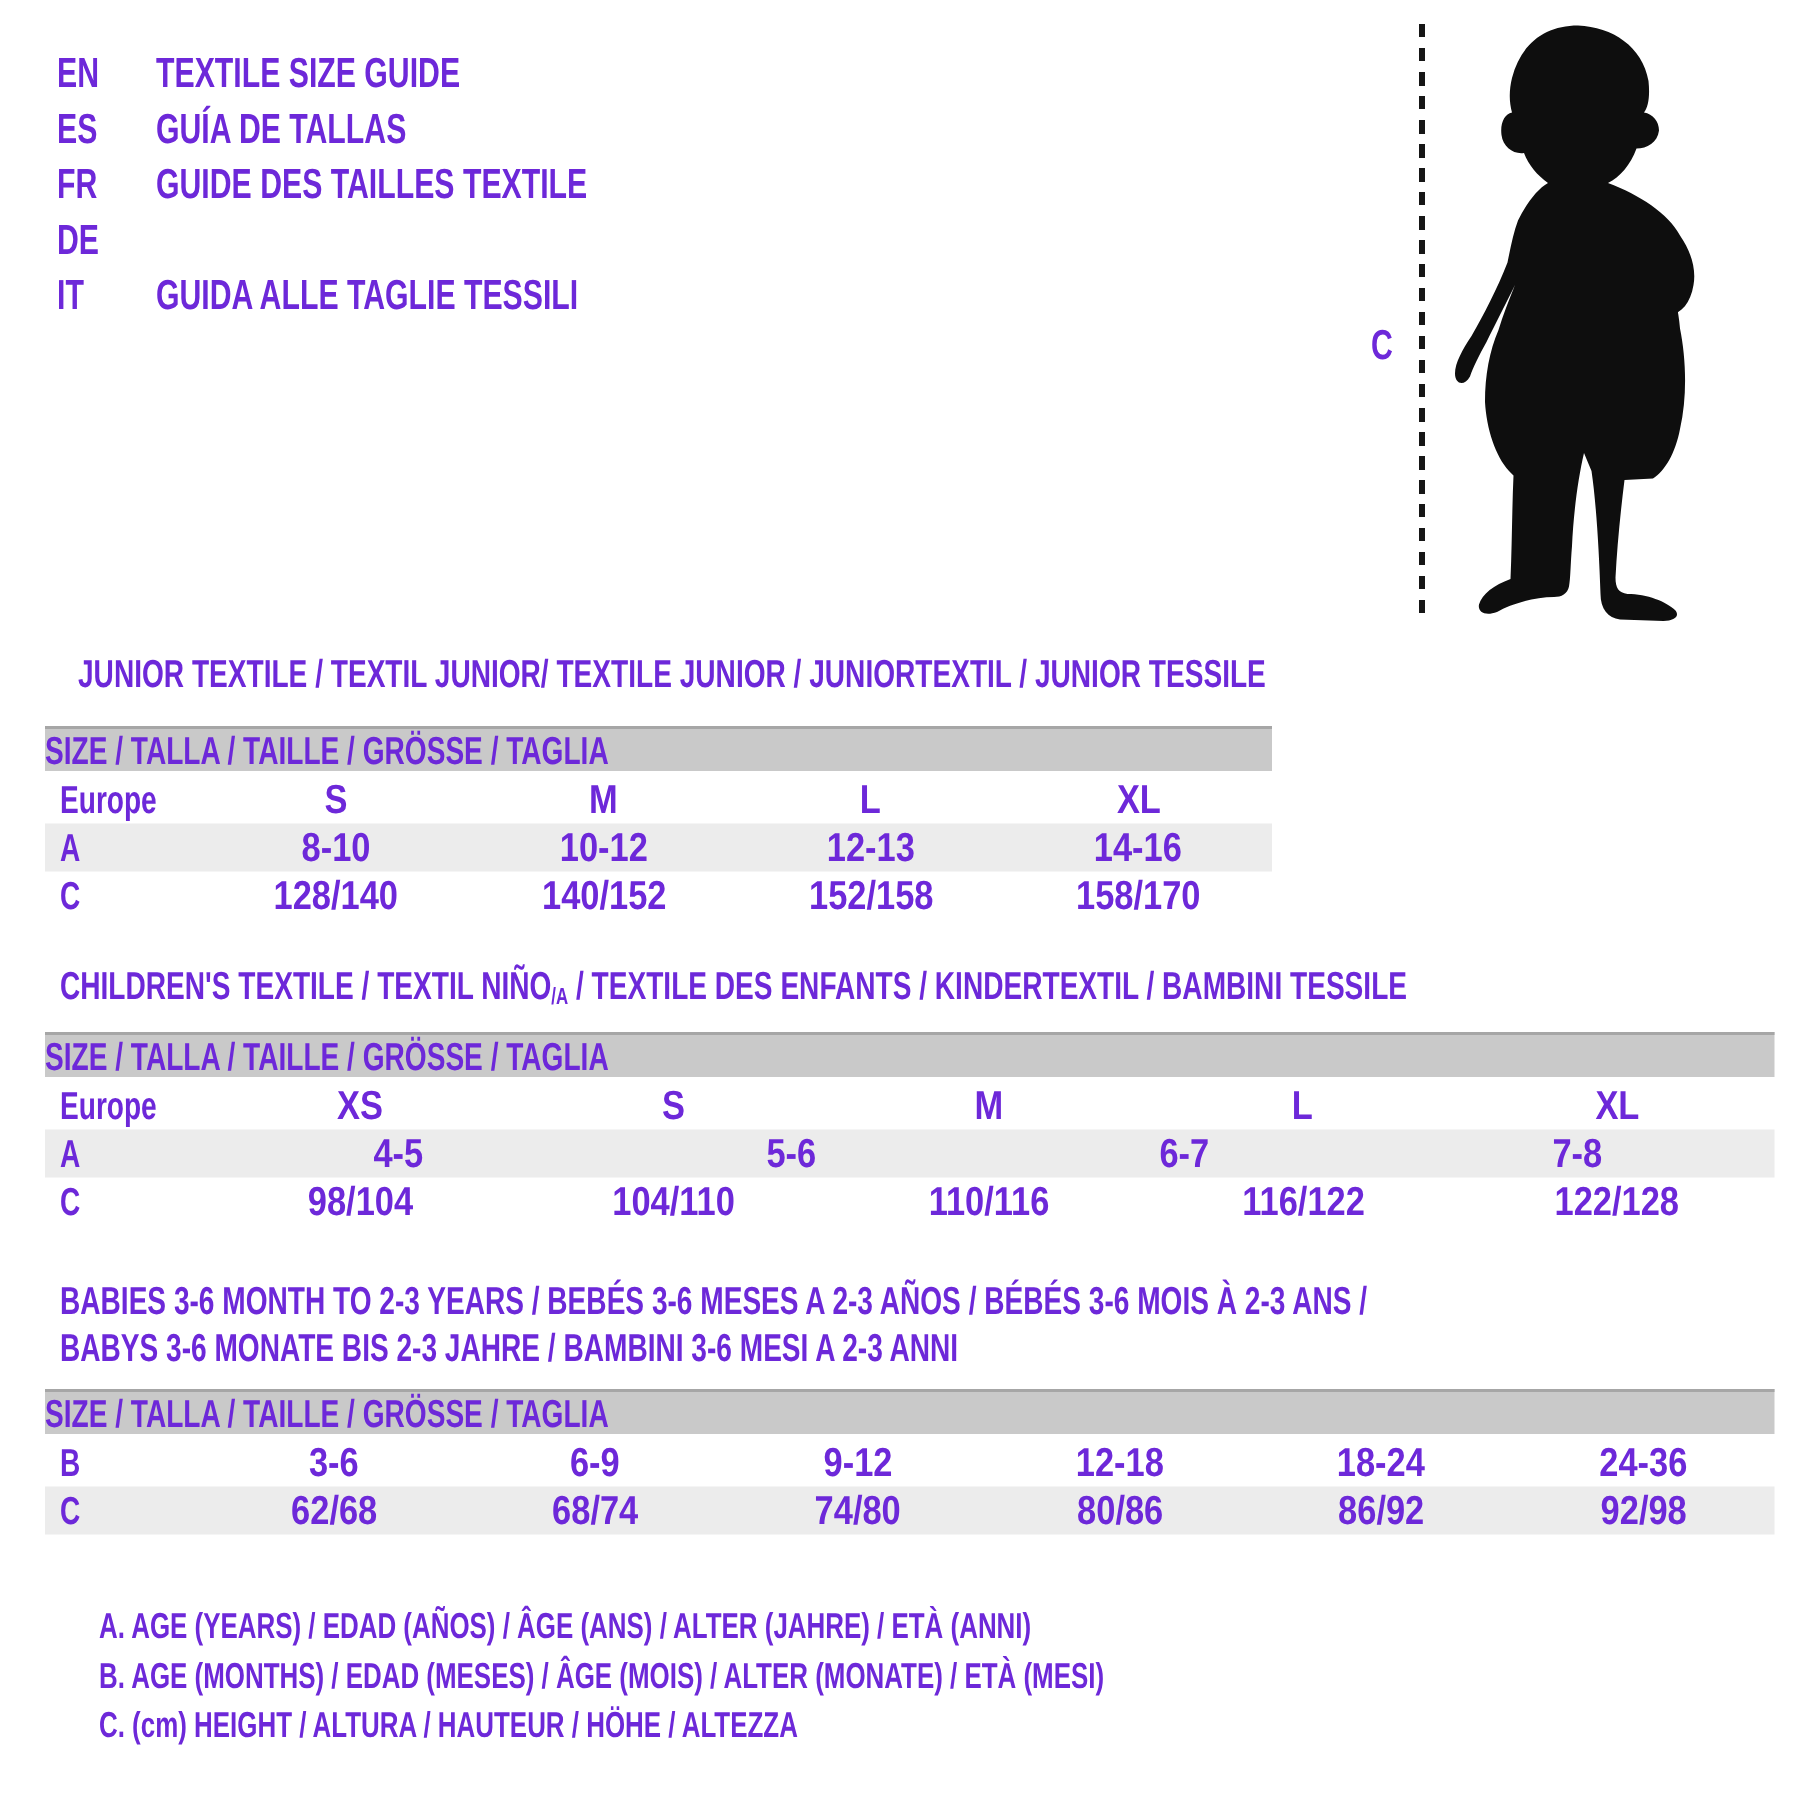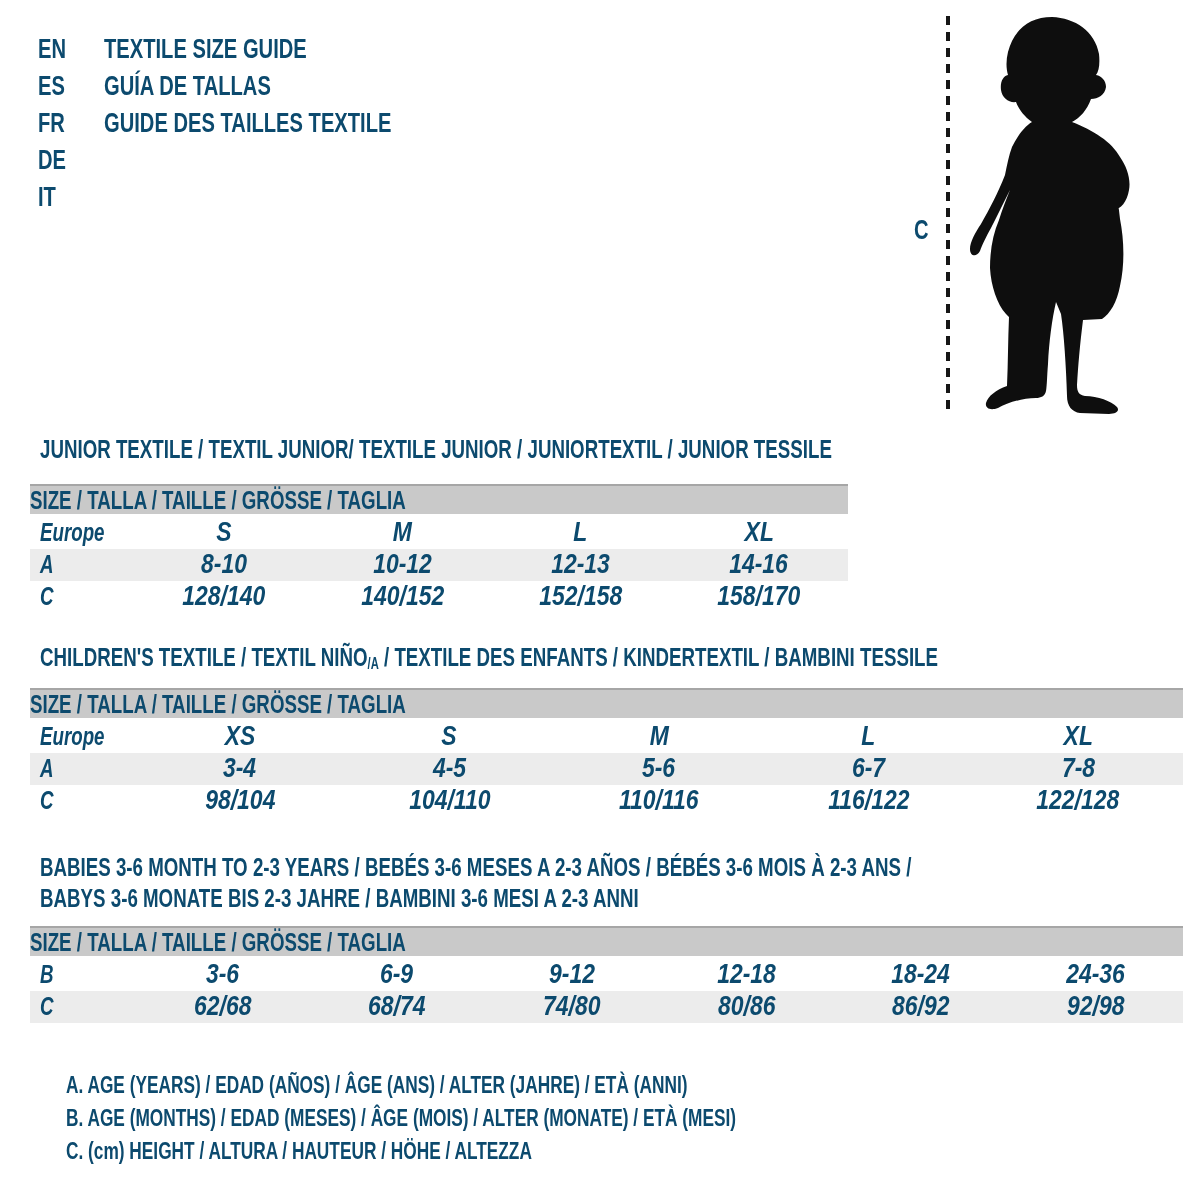--- a/index.html
+++ b/index.html
@@ -4,21 +4,21 @@
 <title>Textile Size Guide</title>
 <style>
   * { margin:0; padding:0; box-sizing:border-box; }
   html,body { background:#ffffff; }
   .page {
     position:relative;
     width:1200px; height:1200px;
     background:#ffffff;
     font-family:"Liberation Sans", sans-serif;
     font-weight:bold;
-    color:#0c4a6e;
+    color:#6d28d9;
     overflow:hidden;
   }
   
   .cx  { display:inline-block; transform:scaleX(.72); transform-origin:0 50%; white-space:nowrap; }
   .cn  { display:inline-block; transform:scaleX(.85); transform-origin:50% 50%; white-space:nowrap; }
   .cl  { display:inline-block; transform:scaleX(.72); transform-origin:0 50%; white-space:nowrap; }
 
   
   .langs { position:absolute; left:38px; top:30px; }
   .lang-row { display:flex; height:37px; align-items:center; font-size:28px; }
@@ -36,21 +36,21 @@
   .sec-title { position:absolute; font-size:26px; line-height:30px; }
   .sub { font-size:.6em; position:relative; top:.22em; }
 
   
   .stable { position:absolute; }
   .bar {
     height:30px; background:#c9c9c9; border-top:2px solid #a6a6a6;
     display:flex; align-items:center; 
     font-size:26px; margin-bottom:3px;
   }
-  .trow { display:flex; height:32px; align-items:flex-start; font-size:27px;font-style:italic; }
+  .trow { display:flex; height:32px; align-items:center; font-size:27px; }
   .rlabel { width:105px; padding-left:10px; font-size:26px; }
   .cell { flex:1; text-align:center; }
   .shade { background:#ececec; }
 
   
   .footnotes { position:absolute; left:40px; top:1068px;margin-left:26px; }
   .fnote { height:33px; font-size:24px; display:flex; align-items:center; }
 </style>
 </head>
 <body>
@@ -68,20 +68,21 @@
     </div>
     <div class="lang-row">
       <div class="lang-code"><span class="cx">FR</span></div>
       <div><span class="cx">GUIDE DES TAILLES TEXTILE</span></div>
     </div>
     <div class="lang-row">
       <div class="lang-code"><span class="cx">DE</span></div>
     </div>
     <div class="lang-row">
       <div class="lang-code"><span class="cx">IT</span></div>
+      <div><span class="cx">GUIDA ALLE TAGLIE TESSILI</span></div>
     </div>
   </div>
 
   <div class="c-label"><span class="cx">C</span></div>
   <div class="dash-line"></div>
   <svg class="baby-svg" width="180" height="402" viewBox="0 0 180 402" aria-hidden="true">
     <path fill="#0e0e0e" d="
       M90,3
       C113,4 133,17 137,40
       C138,50 137,57 134,61
@@ -123,21 +124,21 @@
       C27,196 36,179 43,161
       C45,151 47,141 50,133
       C56,121 63,112 70,108
       C63,103 57,96 54,88
       C47,89 40,84 39,76
       C38,68 41,62 46,61
       C44,54 44,46 46,38
       C52,15 68,3 90,3 Z"></path>
   </svg>
 
-  <div class="sec-title" style="left:40px; top:434px;">
+  <div class="sec-title" style="left:52px; top:434px;">
     <span class="cx">JUNIOR TEXTILE / TEXTIL JUNIOR/ TEXTILE JUNIOR / JUNIORTEXTIL / JUNIOR TESSILE</span>
   </div>
   <div class="stable" style="left:30px; top:484px; width:818px;">
     <div class="bar">
         <span class="cx">SIZE / TALLA / TAILLE / GRÖSSE / TAGLIA</span>
       </div>
     <div class="trow">
       <div class="rlabel"><span class="cl">Europe</span></div>
       <div class="cell"><span class="cn">S</span></div>
       <div class="cell"><span class="cn">M</span></div>
@@ -170,21 +171,20 @@
     <div class="trow">
       <div class="rlabel"><span class="cl">Europe</span></div>
       <div class="cell"><span class="cn">XS</span></div>
       <div class="cell"><span class="cn">S</span></div>
       <div class="cell"><span class="cn">M</span></div>
       <div class="cell"><span class="cn">L</span></div>
       <div class="cell"><span class="cn">XL</span></div>
     </div>
     <div class="trow shade">
       <div class="rlabel"><span class="cl">A</span></div>
-      <div class="cell"><span class="cn">3-4</span></div>
       <div class="cell"><span class="cn">4-5</span></div>
       <div class="cell"><span class="cn">5-6</span></div>
       <div class="cell"><span class="cn">6-7</span></div>
       <div class="cell"><span class="cn">7-8</span></div>
     </div>
     <div class="trow">
       <div class="rlabel"><span class="cl">C</span></div>
       <div class="cell"><span class="cn">98/104</span></div>
       <div class="cell"><span class="cn">104/110</span></div>
       <div class="cell"><span class="cn">110/116</span></div>

